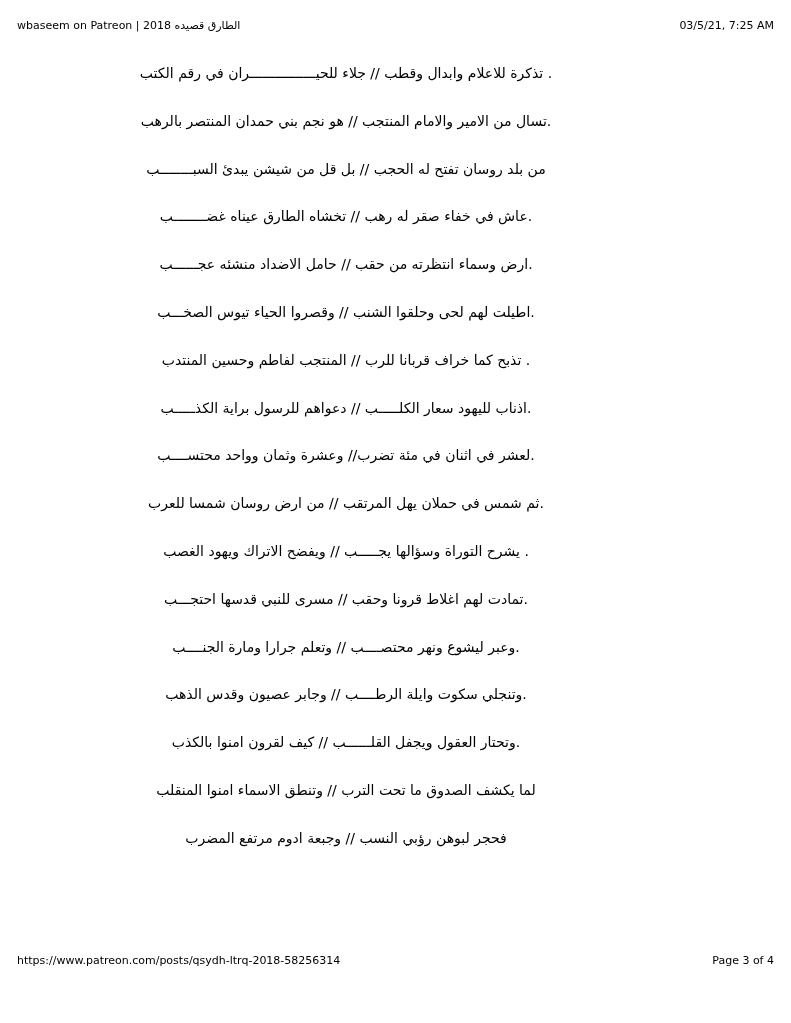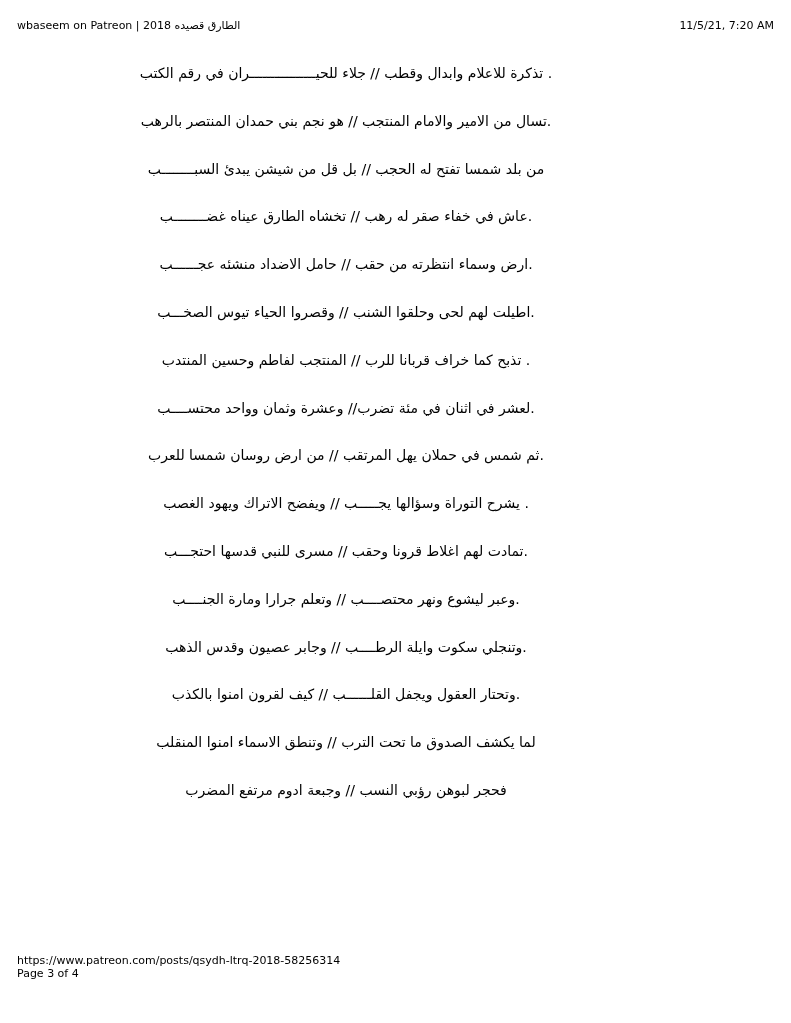--- a/index.html
+++ b/index.html
@@ -54,45 +54,45 @@
     position: absolute;
     top: 954px;
     left: 17px;
     right: 17px;
     display: flex;
     justify-content: space-between;
     align-items: baseline;
     font-size: 11px;
     line-height: 13px;
     color: #000000;
-    flex-direction: column;
   }
   .print-footer .src-url,
   .print-footer .page-num {
     white-space: nowrap;
   }
 </style>
 </head>
 <body>
 
 <div class="page">
 
   <div class="print-header">
     <span class="doc-title">wbaseem on Patreon | 2018 قصيده‎ الطارق</span>
-    <span class="doc-date">11/5/21, 7:20 AM</span>
+    <span class="doc-date">03/5/21, 7:25 AM</span>
   </div>
 
   <div class="poem">
     <div class="line">. تذكرة للاعلام وابدال وقطب // جلاء للحيــــــــــــــــران في رقم الكتب</div>
     <div class="line">.تسال من الامير والامام المنتجب // هو نجم بني حمدان المنتصر بالرهب</div>
-    <div class="line">من بلد شمسا تفتح له الحجب // بل قل من شيشن يبدئ السبــــــــب</div>
+    <div class="line">من بلد روسان تفتح له الحجب // بل قل من شيشن يبدئ السبــــــــب</div>
     <div class="line">.عاش في خفاء صقر له رهب // تخشاه الطارق عيناه غضــــــــب</div>
     <div class="line">.ارض وسماء انتظرته من حقب // حامل الاضداد منشئه عجــــــب</div>
     <div class="line">.اطيلت لهم لحى وحلقوا الشنب // وقصروا الحياء تيوس الصخـــب</div>
     <div class="line">. تذبح كما خراف قربانا للرب // المنتجب لفاطم وحسين المنتدب</div>
+    <div class="line">.اذناب لليهود سعار الكلـــــب // دعواهم للرسول براية الكذـــــب</div>
     <div class="line">.لعشر في اثنان في مئة تضرب// وعشرة وثمان وواحد محتســــب</div>
     <div class="line">.ثم شمس في حملان يهل المرتقب // من ارض روسان شمسا للعرب</div>
     <div class="line">. يشرح التوراة وسؤالها يجـــــب // ويفضح الاتراك ويهود الغصب</div>
     <div class="line">.تمادت لهم اغلاط قرونا وحقب // مسرى للنبي قدسها احتجـــب</div>
     <div class="line">.وعبر ليشوع ونهر محتصــــب // وتعلم جرارا ومارة الجنــــب</div>
     <div class="line">.وتنجلي سكوت وايلة الرطــــب // وجابر عصيون وقدس الذهب</div>
     <div class="line">.وتحتار العقول ويجفل القلــــــب // كيف لقرون امنوا بالكذب</div>
     <div class="line">لما يكشف الصدوق ما تحت الترب // وتنطق الاسماء امنوا المنقلب</div>
     <div class="line">فحجر لبوهن رؤبي النسب // وجبعة ادوم مرتفع المضرب</div>
   </div>

